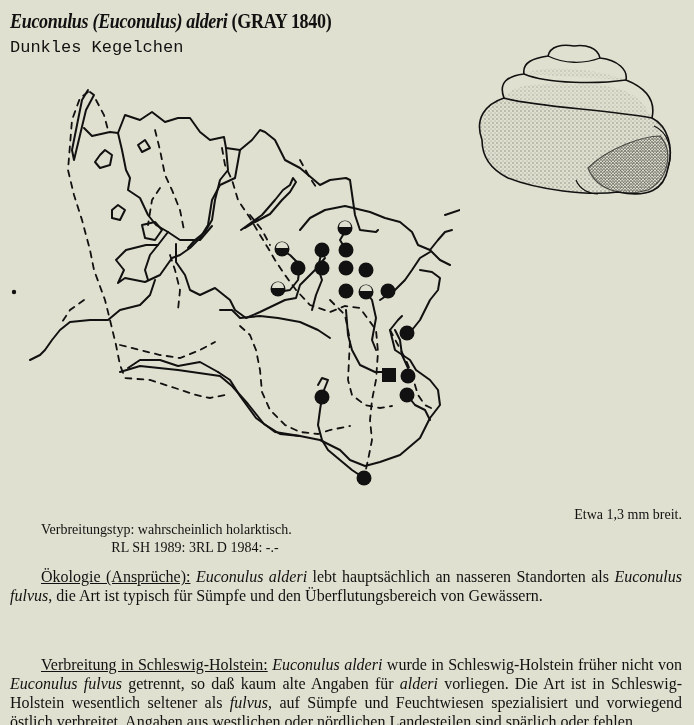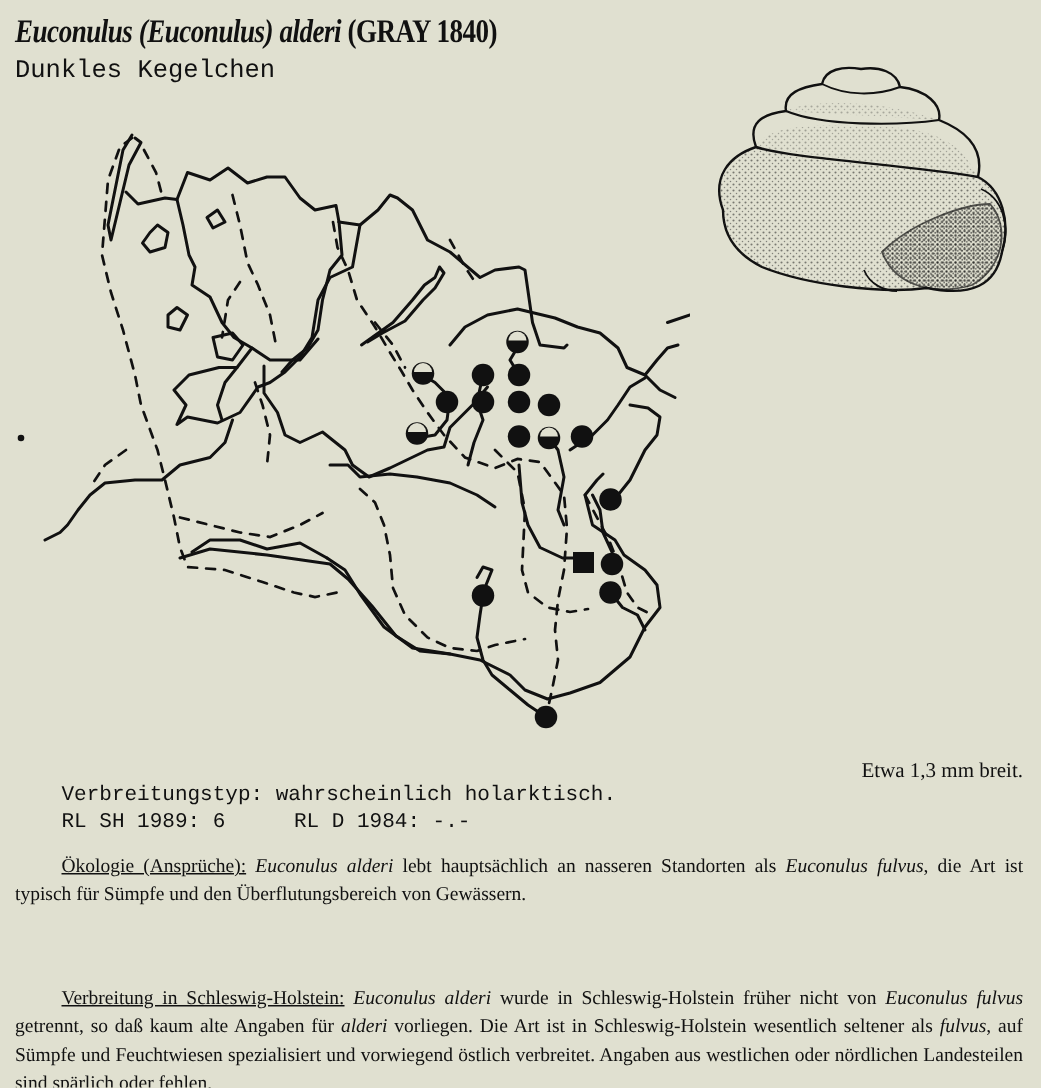--- a/index.html
+++ b/index.html
@@ -3,25 +3,25 @@
 <meta charset="utf-8">
 <style>
   html, body { margin:0; padding:0; }
   body { width:694px; height:725px; background:#e0e0d0; position:relative; overflow:hidden; color:#111; }
   .title { position:absolute; left:10px; top:8px; font-family:"Liberation Serif", serif; font-weight:bold; font-size:22px; letter-spacing:-0.4px; transform:scaleX(0.82); transform-origin:left top; white-space:nowrap; }
   .title .sp { font-style:italic; }
   .subtitle { position:absolute; left:10px; top:38px; font-family:"Liberation Mono", monospace; font-size:17px; }
   .shell { position:absolute; left:468px; top:18px; width:220px; height:185px; }
   .map { position:absolute; left:0; top:75px; width:460px; height:420px; }
   .scale-note { position:absolute; right:12px; top:507px; font-family:"Liberation Serif", serif; font-size:14px; }
-  .meta { position:absolute; left:41px; top:521px; font-family:Liberation Mono, monospace; font-size:14px; line-height:18px; }
+  .meta { position:absolute; left:41px; top:521px; font-family:Liberation Serif, serif; font-size:14px; line-height:18px;text-align:right; }
   .rl-row { display:flex; }
   .rl-row span { display:inline-block; }
   .rl1 { width:155px; } .rl2 { width:172px; }
-  .para { position:absolute; left:10px; width:672px; font-family:"Liberation Serif", serif; font-size:13px; line-height:19px; text-align:justify; }
+  .para { position:absolute; left:10px; width:672px; font-family:"Liberation Serif", serif; font-size:16px; line-height:19px; text-align:justify; }
   .p1 { top:567px; }
   .p2 { top:655px; }
   .heading { text-decoration:underline; }
   .ind { display:inline-block; width:31px; }
   i { font-style:italic; }
 </style>
 </head>
 <body>
 
 <div class="title"><span class="sp">Euconulus (Euconulus) alderi</span> <span>(GRAY 1840)</span></div>
@@ -166,20 +166,20 @@
       </g>
     </g>
   <circle cx="14" cy="292" r="2.2" fill="#111"></circle>
 </svg>
 
 <div class="scale-note">Etwa 1,3 mm breit.</div>
 
 <div class="meta">
   <div>Verbreitungstyp: wahrscheinlich holarktisch.</div>
   <div class="rl-row">
-    <span class="rl1">RL SH 1989: 6</span>
+    <span class="rl1">RL SH 1989: 3</span>
     <span>RL D 1984: -.-</span>
   </div>
 </div>
 
 <div class="para p1"><span class="ind"></span><span class="heading">Ökologie (Ansprüche):</span> <i>Euconulus alderi</i><span> lebt hauptsächlich an nasseren Standorten als </span><i>Euconulus fulvus</i><span>, die Art ist typisch für Sümpfe und den Überflutungsbereich von Gewässern.</span></div>
 
 <div class="para p2"><span class="ind"></span><span class="heading">Verbreitung in Schleswig-Holstein:</span> <i>Euconulus alderi</i><span> wurde in Schleswig-Holstein früher nicht von </span><i>Euconulus fulvus</i><span> getrennt, so daß kaum alte Angaben für </span><i>alderi</i><span> vorliegen. Die Art ist in Schleswig-Holstein wesentlich seltener als </span><i>fulvus</i><span>, auf Sümpfe und Feuchtwiesen spezialisiert und vorwiegend östlich verbreitet. Angaben aus westlichen oder nördlichen Landesteilen sind spärlich oder fehlen.</span></div>
 
 </body></html>

